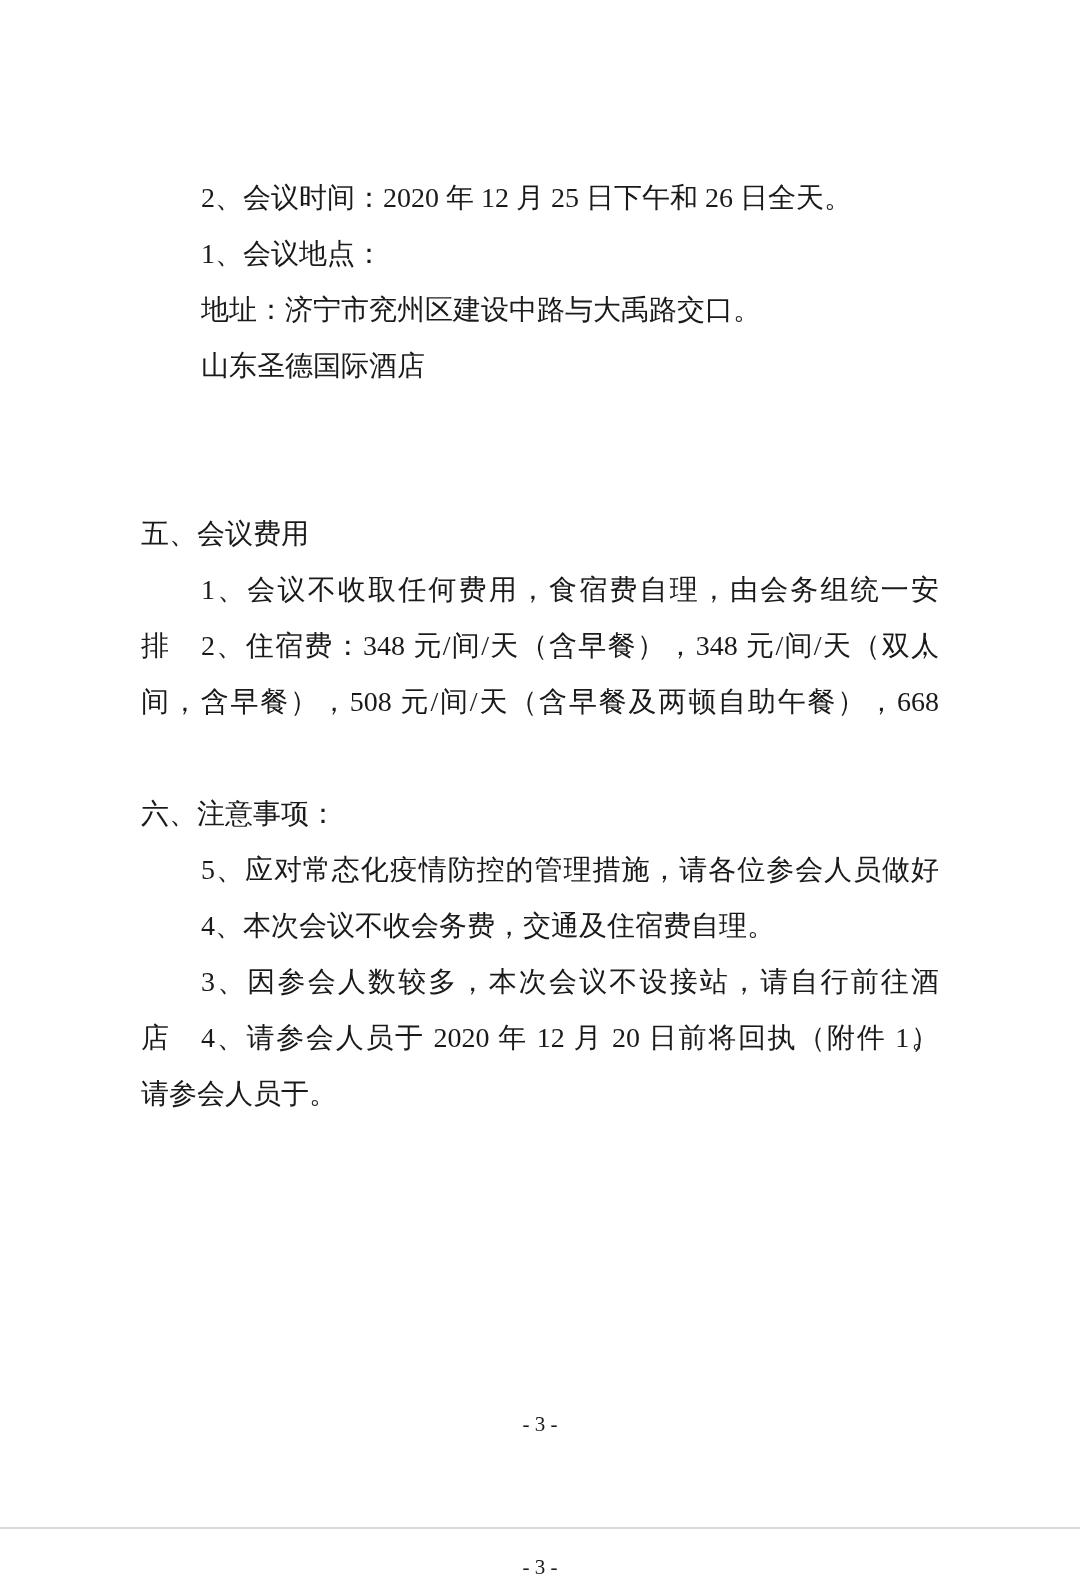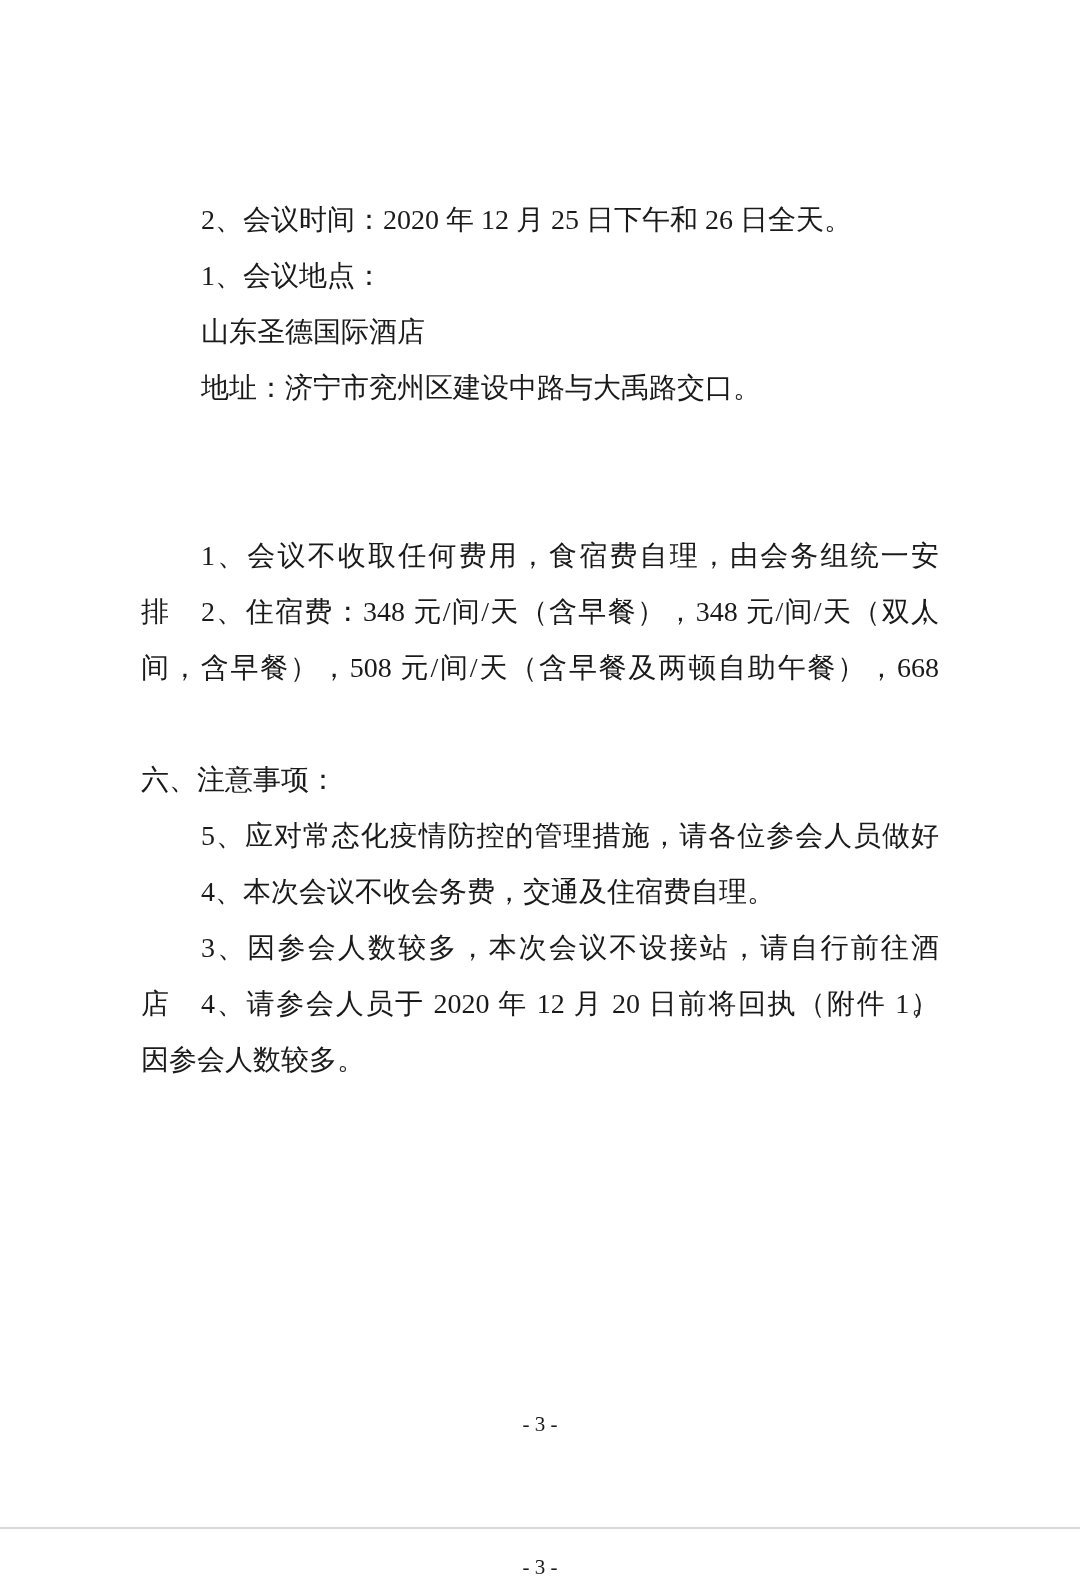--- a/index.html
+++ b/index.html
@@ -17,21 +17,21 @@
   }
   .doc-page {
     position: absolute;
     inset: 0;
     background: #ffffff;
   }
   .doc-content {
     position: absolute;
     left: 141px;
     right: 141px;
-    top: 192px;
+    top: 170px;
   }
   .text-line {
     height: 56px;
     line-height: 56px;
     font-size: 28px;
     white-space: pre;
   }
   .text-line.indent {
     text-indent: 60px;
   }
@@ -67,34 +67,35 @@
     top: 1553px;
   }
 </style>
 </head>
 <body>
 
 <div class="doc-page">
   <div class="doc-content" id="doc-content">
       <div class="text-line indent">2、会议时间：2020 年 12 月 25 日下午和 26 日全天。</div>
       <div class="text-line indent">1、会议地点：</div>
+      <div class="text-line indent">地址：济宁市兖州区建设中路与大禹路交口。</div>
       <div class="text-line indent">山东圣德国际酒店</div>
-      <div class="text-line indent">地址：济宁市兖州区建设中路与大禹路交口。</div>
       <div class="text-line spacer"></div>
       <div class="text-line spacer"></div>
+      <div class="text-line">五、会议费用</div>
       <div class="text-line indent justify">1、会议不收取任何费用，食宿费自理，由会务组统一安排；</div>
       <div class="text-line indent justify">2、住宿费：348 元/间/天（含早餐），348 元/间/天（双人</div>
       <div class="text-line justify">间，含早餐），508 元/间/天（含早餐及两顿自助午餐），668</div>
       <div class="text-line spacer"></div>
       <div class="text-line">六、注意事项：</div>
       <div class="text-line indent justify">5、应对常态化疫情防控的管理措施，请各位参会人员做好</div>
       <div class="text-line indent">4、本次会议不收会务费，交通及住宿费自理。</div>
       <div class="text-line indent justify">3、因参会人数较多，本次会议不设接站，请自行前往酒店。</div>
       <div class="text-line indent justify">4、请参会人员于 2020 年 12 月 20 日前将回执（附件 1）</div>
-      <div class="text-line">因参会人数较多。</div>
+      <div class="text-line">请参会人员于。</div>
     </div>
 
   <div class="footer-page-number footer-inline">- 3 -</div>
 
   <div class="page-divider"></div>
 
   <div class="footer-page-number footer-bottom">- 3 -</div>
 </div>
 
 </body></html>

